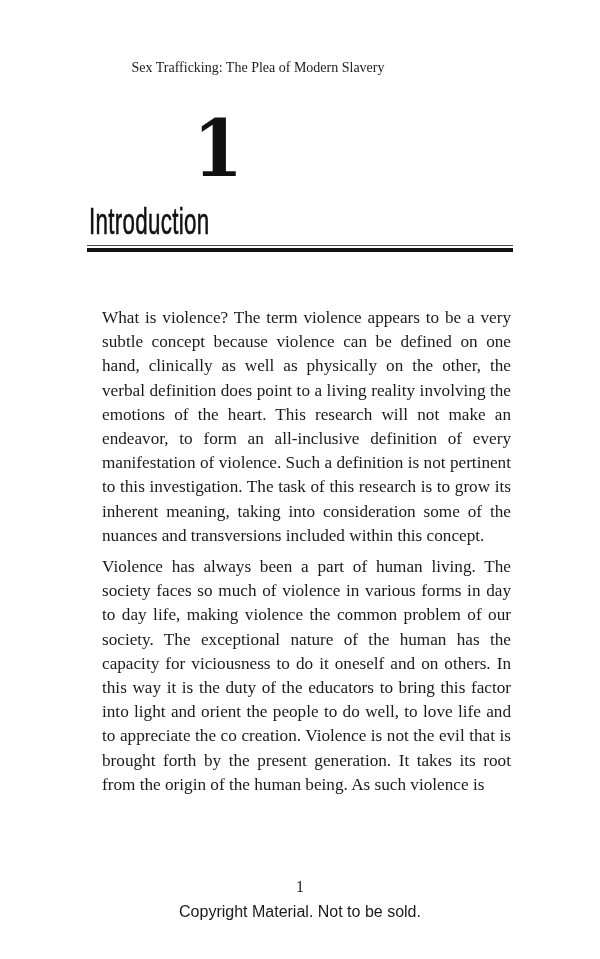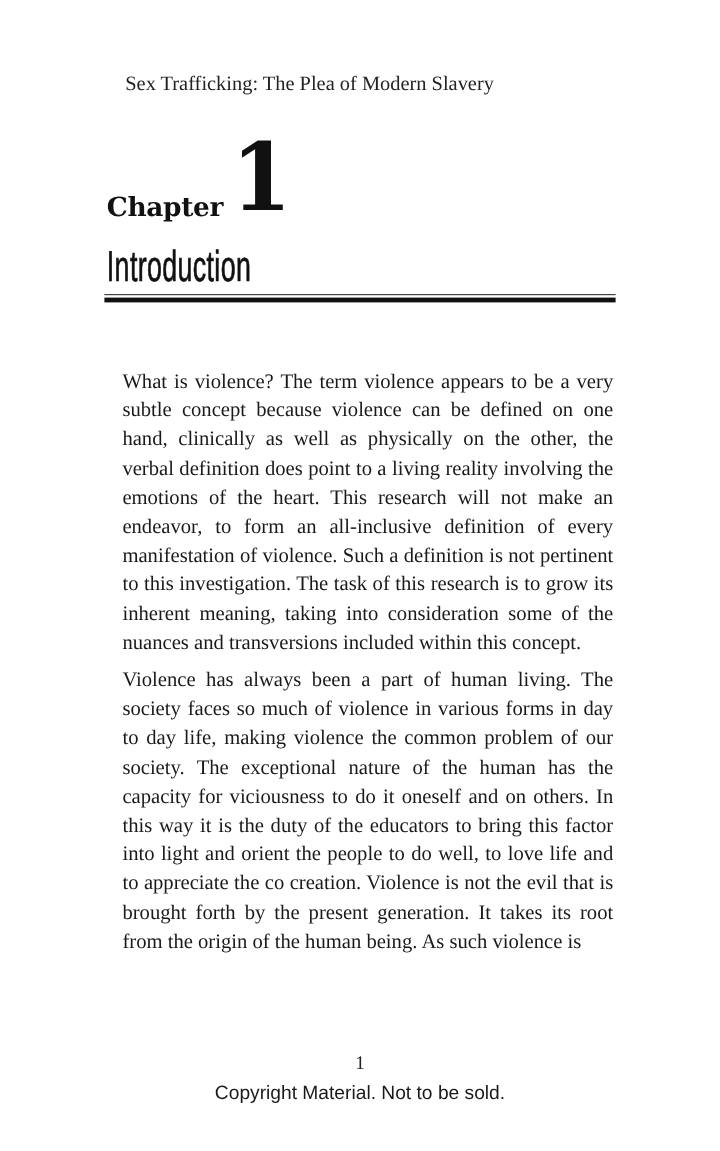--- a/index.html
+++ b/index.html
@@ -14,21 +14,21 @@
     overflow: hidden;
     color: #1a1a1a;
   }
   .running-head {
     position: absolute;
     top: 60px;
     left: 0;
     width: 516px;
     text-align: center;
     font-family: "Liberation Serif", serif;
-    font-size: 17px;
+    font-size: 14px;
     color: #222;
   }
   .chapter-line {
     position: absolute;
     left: 89px;
     top: 118px;
     height: 70px;
     width: 430px;
   }
   .chapter-word {
@@ -116,21 +116,20 @@
     font-size: 16px;
     color: #1a1a1a;
   }
 </style>
 </head>
 <body>
 
 <div class="running-head">Sex Trafficking: The Plea of Modern Slavery</div>
 
 <div class="chapter-line">
-  <span class="chapter-word">Chapter</span>
   <span class="chapter-num">1</span>
 </div>
 
 <div class="chapter-title">Introduction</div>
 
 <div class="rule-thin"></div>
 <div class="rule-thick"></div>
 
 <div class="body-text">
   <p>What is violence? The term violence appears to be a very subtle concept because violence can be defined on one hand, clinically as well as physically on the other, the verbal definition does point to a living reality involving the emotions of the heart. This research will not make an endeavor, to form an all-inclusive definition of every manifestation of violence. Such a definition is not pertinent to this investigation. The task of this research is to grow its inherent meaning, taking into consideration some of the nuances and transversions included within this concept.</p>

